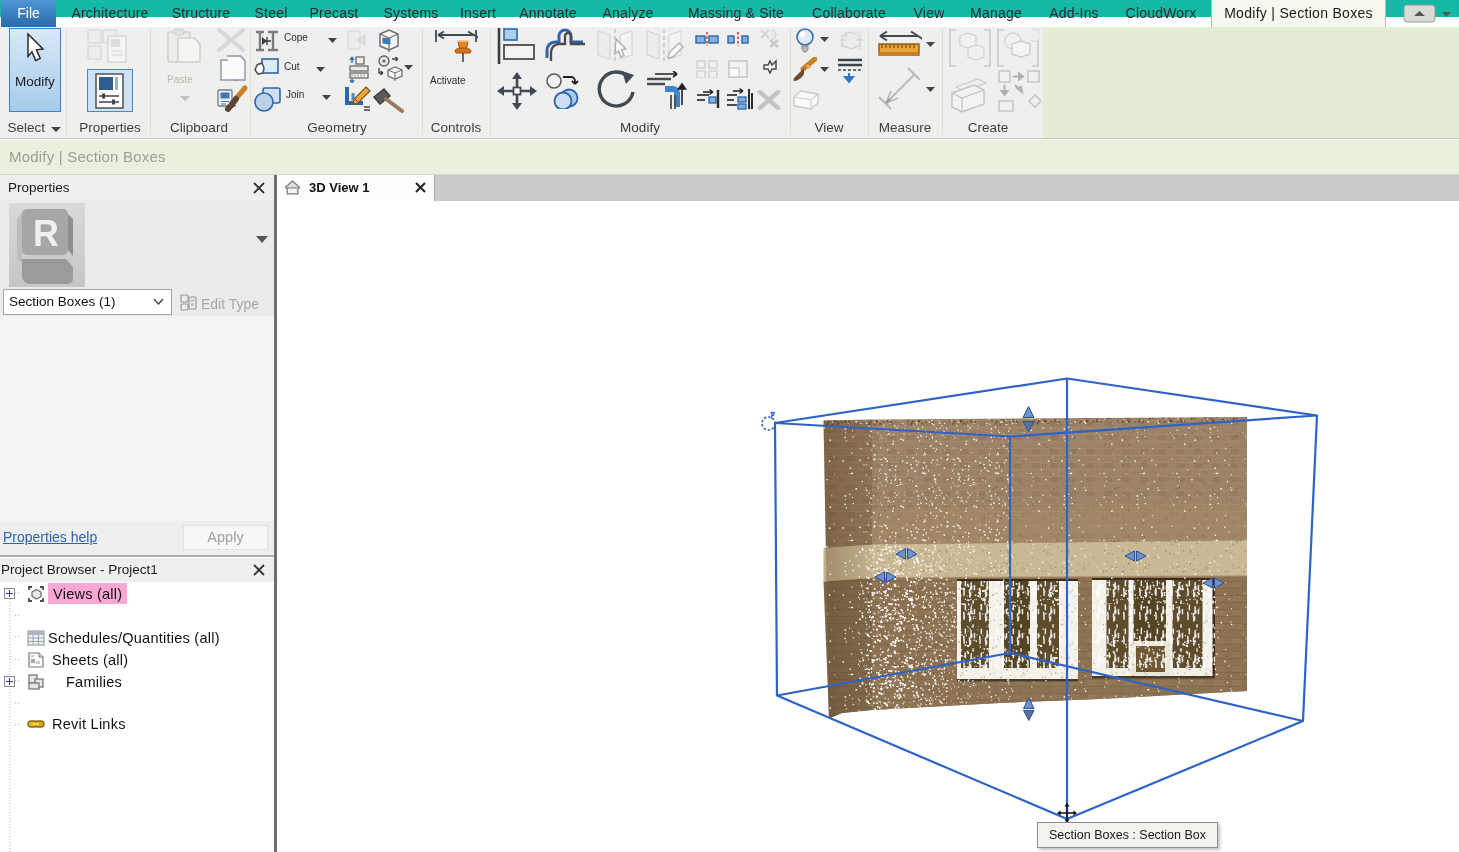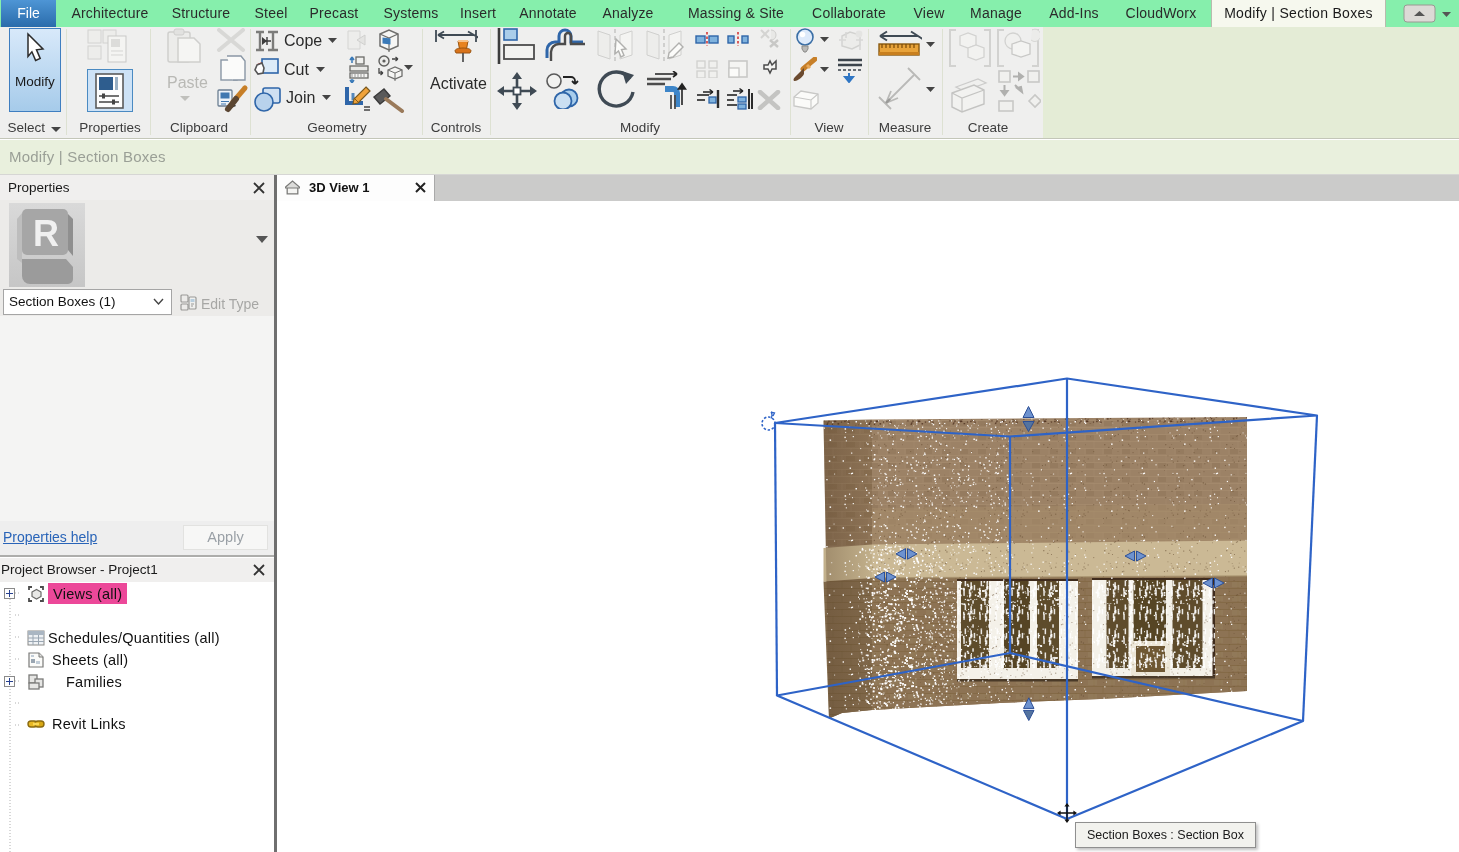--- a/index.html
+++ b/index.html
@@ -1,47 +1,47 @@
 <!DOCTYPE html>
 <html><head><meta charset="utf-8"><style>
 *{margin:0;padding:0;box-sizing:border-box}
 html,body{width:1459px;height:852px;font-family:"Liberation Sans",sans-serif;background:#fff;overflow:hidden;position:relative}
 .abs{position:absolute}
 
-#tabbar{position:absolute;left:0;top:0;width:1459px;height:27px;background:#86efac}
+#tabbar{position:absolute;left:0;top:0;width:1459px;height:17px;background:#14b8a6}
 #tabbar .tab{position:absolute;top:0;height:27px;line-height:27px;font-size:14px;letter-spacing:.2px;color:#2b2b2b;white-space:nowrap;transform:translateX(-50%)}
 #filetab{position:absolute;left:1px;top:0;width:55px;height:27px;background:linear-gradient(#4e95d5,#2a6cab);color:#fff;font-size:14px;text-align:center;line-height:27px}
 #activetab{position:absolute;left:1211px;top:0;width:175px;height:27px;background:#f6f8ee;border-left:1px solid #b8bbad;border-right:1px solid #b8bbad;color:#1a1a1a;font-size:14px;letter-spacing:.3px;text-align:center;line-height:27px}
 
 #ribbon{position:absolute;left:0;top:27px;width:1459px;height:112px;background:#efefee;border-bottom:1px solid #c3c6b8}
 #ribbon .green{position:absolute;left:1043px;top:0;width:416px;height:111px;background:#e4ecd6}
 .plabel{position:absolute;top:93px;height:18px;font-size:13.5px;color:#3c3c3c;white-space:nowrap;transform:translateX(-50%)}
 .psep{position:absolute;top:2px;width:1px;height:106px;background:#dde1d2}
-.itxt{position:absolute;font-size:16px;color:#2b2b2b;white-space:nowrap}
+.itxt{position:absolute;font-size:10px;color:#2b2b2b;white-space:nowrap}
 .gtxt{color:#b9b9b5}
 
 #modebar{position:absolute;left:0;top:140px;width:1459px;height:35px;background:#e9f0dd;border-bottom:1px solid #d6d6d4;font-size:15px;letter-spacing:.2px;color:#9a9f96;line-height:34px;padding-left:9px}
 
 #leftpanel{position:absolute;left:0;top:175px;width:274px;height:677px;background:#fff}
 #lpborder{position:absolute;left:274px;top:175px;width:3px;height:677px;background:#6f6f6f}
 .phead{background:#f0efee;font-size:13.5px;color:#1a1a1a}
 #typesel{position:absolute;left:0;top:25px;width:274px;height:116px;background:#ecebe9}
 #combo{position:absolute;left:3px;top:114px;width:169px;height:26px;background:#fff;border:1px solid #a5a5a5;font-size:13.5px;color:#111;line-height:24px;padding-left:5px}
 #applybtn{position:absolute;left:183px;top:350px;width:85px;height:25px;background:#f7f7f6;border:1px solid #e2e2e0;border-radius:0;font-size:14.5px;color:#9aa0a6;text-align:center;line-height:23px}
 #helplink{position:absolute;left:3px;top:354px;font-size:14px;color:#2964b8;text-decoration:underline}
 .trow{position:absolute;left:0;width:274px;height:22px;font-size:14.5px;letter-spacing:.25px;color:#111;line-height:22px}
 .ticon{position:absolute;left:27px;top:2px;width:18px;height:18px}
 .texp{position:absolute;left:4px;top:5px;width:11px;height:11px;background:#fdfdfd;border:1px solid #8a8a8a}
 .texp:before{content:"";position:absolute;left:1px;top:4px;width:7px;height:1px;background:#27418f}
 .texp:after{content:"";position:absolute;left:4px;top:1px;width:1px;height:7px;background:#27418f}
 
 #viewtabs{position:absolute;left:277px;top:175px;width:1182px;height:26px;background:#cbcbca}
 #vtab{position:absolute;left:0px;top:0;width:158px;height:26px;background:#fdfdfd;border-right:1px solid #a9a9a9;font-size:13px;font-weight:bold;color:#111}
 #canvas{position:absolute;left:277px;top:201px;width:1182px;height:651px;background:#fff}
-#tooltip{position:absolute;left:1075px;top:822px;width:181px;height:26px;background:#f2f2ee;border:1px solid #8f8f8f;box-shadow:2px 2px 3px rgba(0,0,0,0.25);font-size:12.5px;color:#1a1a1a;line-height:24px;text-align:center}
+#tooltip{position:absolute;left:1037px;top:822px;width:181px;height:26px;background:#f2f2ee;border:1px solid #8f8f8f;box-shadow:2px 2px 3px rgba(0,0,0,0.25);font-size:12.5px;color:#1a1a1a;line-height:24px;text-align:center}
 </style></head>
 <body>
 <div id="tabbar">
 <div id="filetab">File</div>
 <span class="tab" style="left:110px">Architecture</span>
 <span class="tab" style="left:201px">Structure</span>
 <span class="tab" style="left:271px">Steel</span>
 <span class="tab" style="left:334px">Precast</span>
 <span class="tab" style="left:411px">Systems</span>
 <span class="tab" style="left:478px">Insert</span>
@@ -422,21 +422,21 @@
  <svg class="abs" style="left:0px;top:407px" width="20" height="330" viewBox="0 0 20 330">
   <path d="M10 11v312" stroke="#b0b0b0" stroke-width="1" stroke-dasharray="1 2"></path>
   <path d="M15 11h8M15 33h8M15 55h8M15 77h8M15 99h8M15 121h8M15 143h8" stroke="#b0b0b0" stroke-width="1" stroke-dasharray="1 2" transform="translate(0,0)"></path>
  </svg>
  <div class="trow" style="top:408px">
       <span class="texp"></span>
    <svg class="ticon" viewBox="0 0 18 18">
         <path d="M2 5V2h3M13 2h3v3M16 13v3h-3M5 16H2v-3" stroke="#4c4c4c" stroke-width="1.8" fill="none"></path>
         <path d="M5 7l4.5-2.5L14 7v4.5L9.5 14 5 11.5z" fill="#e8e8e6" stroke="#6a6a68" stroke-width="1.2"></path>
       </svg>
-   <span class="abs" style="left:48px;top:0px;height:21px;background:#ec4899;padding:0 5px 0 5px">Views (all)</span>
+   <span class="abs" style="left:48px;top:0px;height:21px;background:#f9a8d4;padding:0 5px 0 5px">Views (all)</span>
     </div>
  <div class="trow" style="top:452px">
    <svg class="ticon" viewBox="0 0 18 18">
         <rect x="1" y="2" width="16" height="14" fill="#eef1f4" stroke="#8a8a88"></rect>
         <rect x="1" y="2" width="16" height="4" fill="#aab6c2"></rect>
         <path d="M1 9h16M1 12.5h16M6 6v10M11.5 6v10" stroke="#9aa6b2" stroke-width="1"></path>
       </svg>
    <span style="margin-left:48px">Schedules/Quantities (all)</span></div>
  <div class="trow" style="top:474px">
    <svg class="ticon" viewBox="0 0 18 18">

